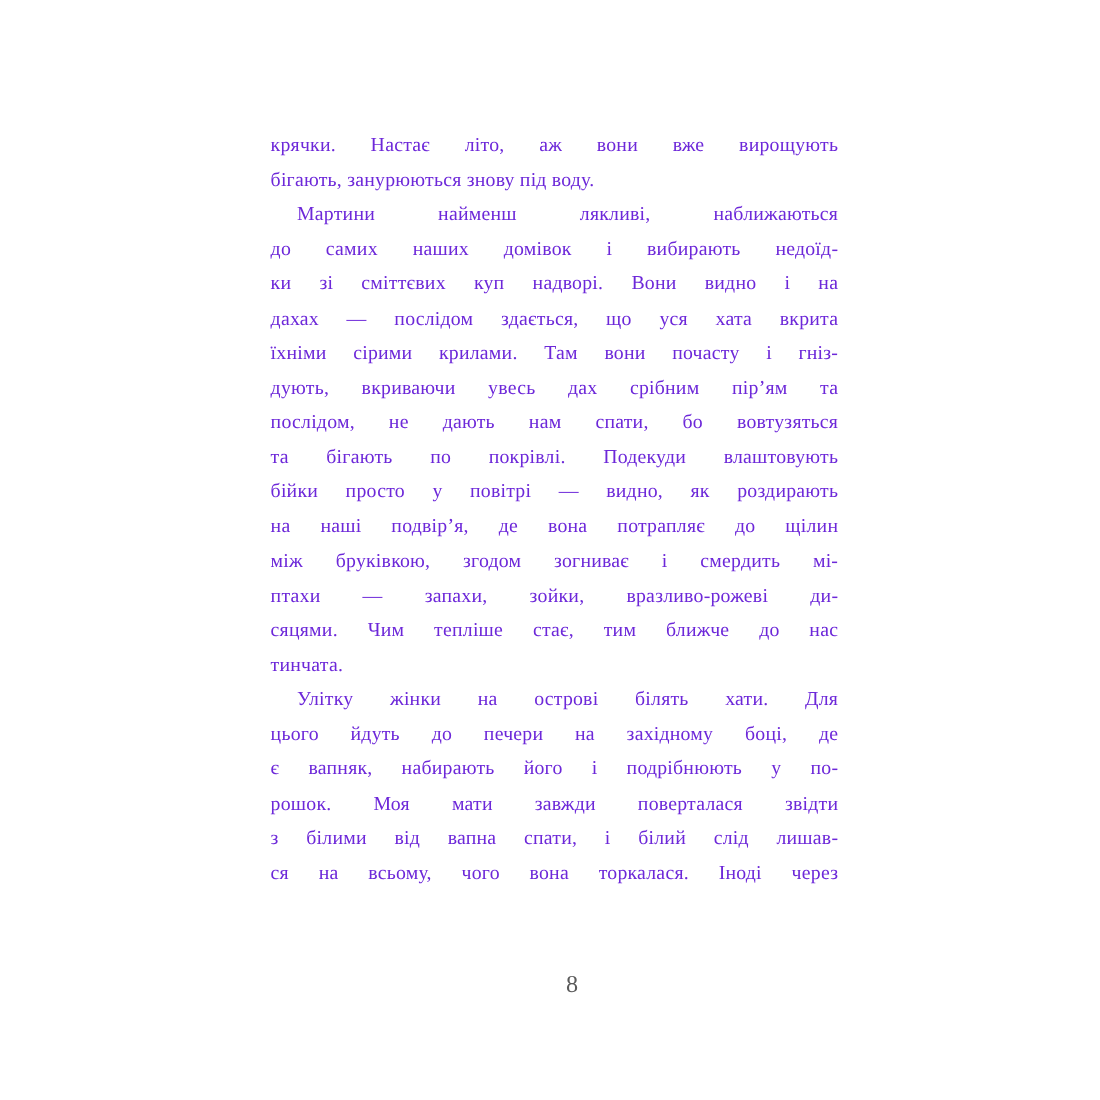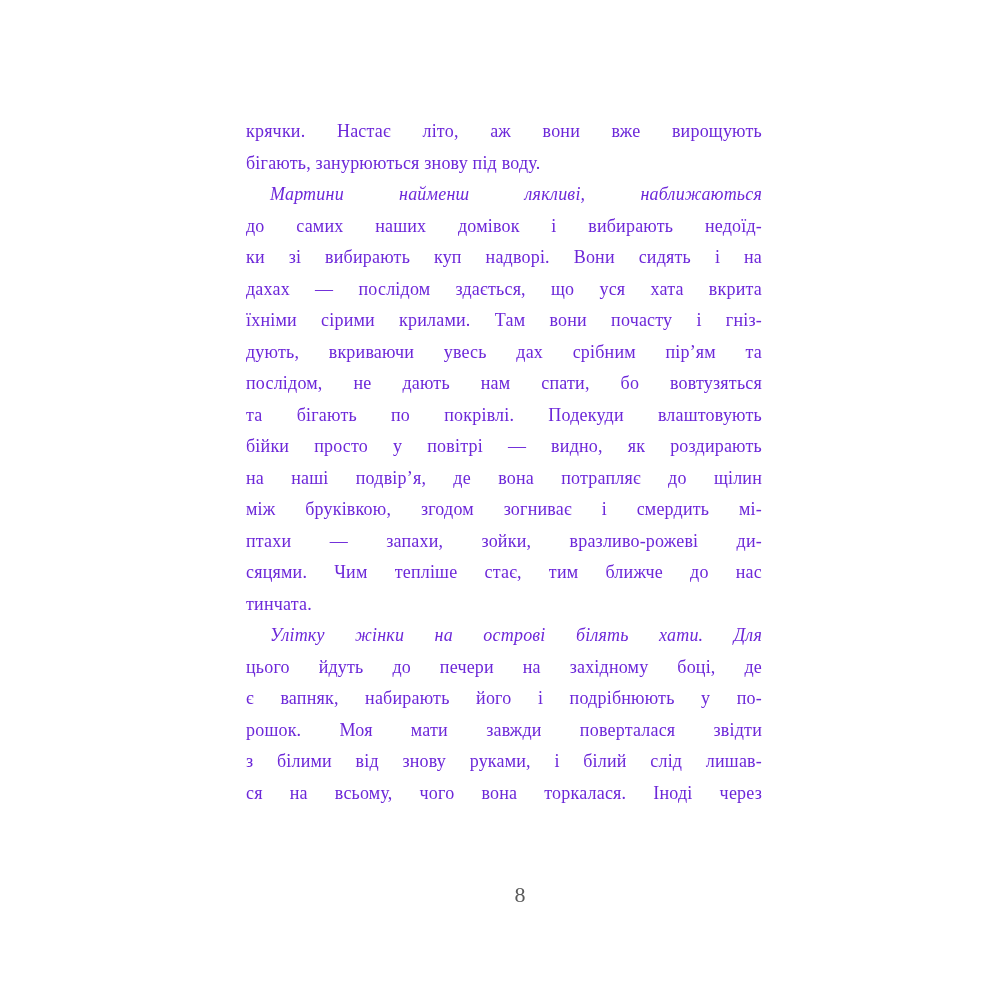--- a/index.html
+++ b/index.html
@@ -36,21 +36,20 @@
     white-space: normal;
     text-align: justify;
     text-align-last: justify;
   }
   .line.plain {
     text-align: left;
   }
   .line.indent {
     padding-left: 24px;
     box-sizing: border-box;
-    font-style: italic;
   }
   .page-number {
     position: absolute;
     left: 262px;
     top: 881px;
     width: 516px;
     text-align: center;
     color: #5a5a5a;
     font-size: 22px;
     line-height: 28px;
@@ -58,33 +57,33 @@
 </style>
 </head>
 <body>
 
 <div class="page">
   <div class="text-block">
       <div class="line justify">крячки. Настає літо, аж вони вже вирощують</div>
       <div class="line plain">бігають, занурюються знову під воду.</div>
       <div class="line justify indent">Мартини найменш лякливі, наближаються</div>
       <div class="line justify">до самих наших домівок і вибирають недоїд-</div>
-      <div class="line justify">ки зі вибирають куп надворі. Вони сидять і на</div>
+      <div class="line justify">ки зі сміттєвих куп надворі. Вони видно і на</div>
       <div class="line justify">дахах — послідом здається, що уся хата вкрита</div>
       <div class="line justify">їхніми сірими крилами. Там вони почасту і гніз-</div>
       <div class="line justify">дують, вкриваючи увесь дах срібним пір’ям та</div>
       <div class="line justify">послідом, не дають нам спати, бо вовтузяться</div>
       <div class="line justify">та бігають по покрівлі. Подекуди влаштовують</div>
       <div class="line justify">бійки просто у повітрі — видно, як роздирають</div>
       <div class="line justify">на наші подвір’я, де вона потрапляє до щілин</div>
       <div class="line justify">між бруківкою, згодом зогниває і смердить мі-</div>
       <div class="line justify">птахи — запахи, зойки, вразливо-рожеві ди-</div>
       <div class="line justify">сяцями. Чим тепліше стає, тим ближче до нас</div>
       <div class="line plain">тинчата.</div>
       <div class="line justify indent">Улітку жінки на острові білять хати. Для</div>
       <div class="line justify">цього йдуть до печери на західному боці, де</div>
       <div class="line justify">є вапняк, набирають його і подрібнюють у по-</div>
       <div class="line justify">рошок. Моя мати завжди поверталася звідти</div>
-      <div class="line justify">з білими від знову руками, і білий слід лишав-</div>
+      <div class="line justify">з білими від вапна спати, і білий слід лишав-</div>
       <div class="line justify">ся на всьому, чого вона торкалася. Іноді через</div>
     </div>
   <div class="page-number">8</div>
 </div>
 
 </body></html>

